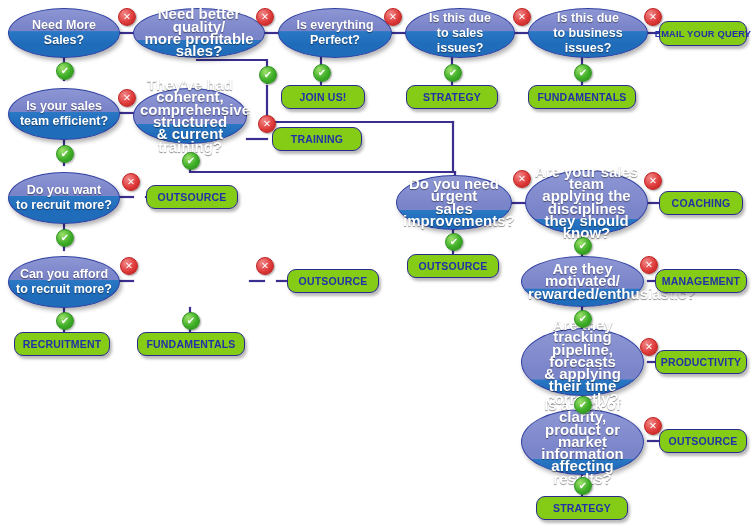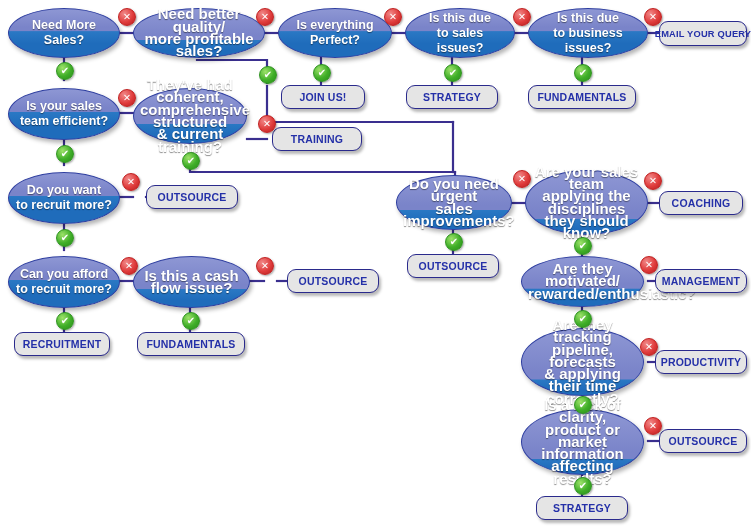--- a/index.html
+++ b/index.html
@@ -30,21 +30,21 @@
             #2a78c4 65%, #1f6cbb 86%, #1f6cbb 100%);}
   .node.lighter{background:
           linear-gradient(to bottom,
             #8e97d4 0%, #7a84c9 66%, #7a84c9 76%,
             #2a78c4 77%, #1f6cbb 92%, #1f6cbb 100%);}
   .node .txt{display:block;width:100%;}
   .node.big{font-size:12.5px;line-height:15px;font-weight:700;}
 
   
   .term{position:absolute;box-sizing:border-box;
-        background:#e5e5e5;border:1.8px solid #2a2a8c;
+        background:#84cc16;border:1.8px solid #2a2a8c;
         border-radius:9px;
         box-shadow:2px 3px 3px rgba(0,0,0,.28);
         display:flex;align-items:center;justify-content:center;
         color:#2430a8;font-size:10.5px;font-weight:700;
         letter-spacing:.2px;white-space:nowrap;}
   .term.sm{font-size:9.3px;}
 
   
   .badge{position:absolute;width:16px;height:16px;border-radius:50%;
          display:flex;align-items:center;justify-content:center;
@@ -159,23 +159,20 @@
   </div>
 
   <div class="node big" style="left:8px;top:172px;width:112px;height:52px;">
     <span class="txt">Do you want<br>to recruit more?</span>
   </div>
 
   <div class="node big" style="left:8px;top:256px;width:112px;height:52px;">
     <span class="txt">Can you afford<br>to recruit more?</span>
   </div>
 
-  <div class="node light" style="left:133px;top:256px;width:117px;height:52px;">
-    <span class="txt">Is this a cash<br>flow issue?</span>
-  </div>
 
   <div class="node light" style="left:396px;top:175px;width:116px;height:55px;">
     <span class="txt">Do you need urgent<br>sales improvements?</span>
   </div>
 
   <div class="node lighter" style="left:525px;top:170px;width:123px;height:65px;">
     <span class="txt">Are your sales team<br>applying the disciplines<br>they should know?</span>
   </div>
 
   <div class="node light" style="left:521px;top:256px;width:123px;height:51px;">

